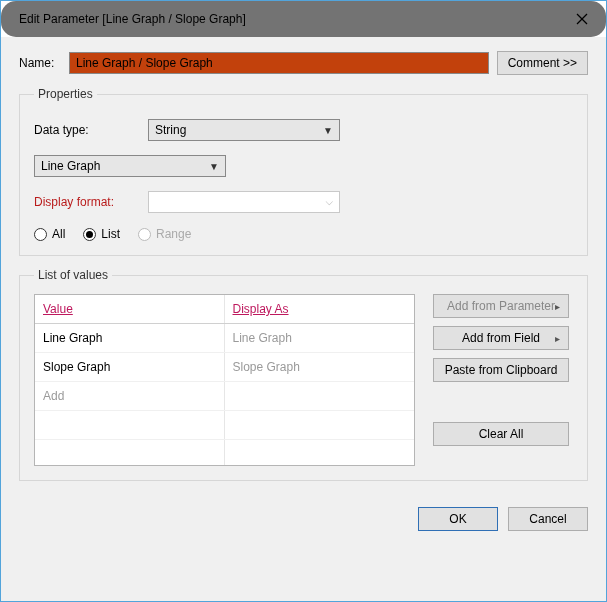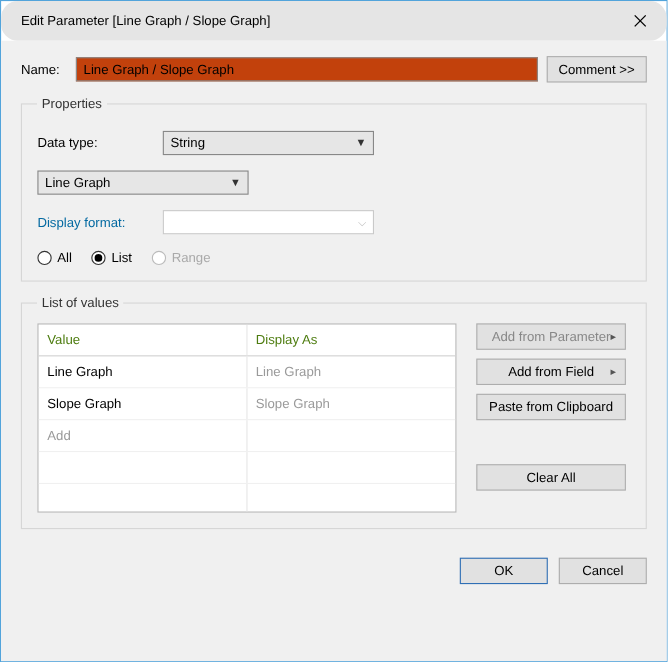--- a/index.html
+++ b/index.html
@@ -4,21 +4,21 @@
 <style>
   * { box-sizing: border-box; font-family: "Segoe UI", Tahoma, sans-serif; font-size: 12px; }
   body { margin: 0; background: #fff; }
   .window {
     width: 607px; height: 602px; background: #fff;
     border: 1px solid #52a4db; box-shadow: 0 2px 10px rgba(0,0,0,0.15);
     position: relative; margin: 0; padding: 0;
   }
   .titlebar {
     height: 36px; display: flex; align-items: center; padding: 0 10px 0 18px;
-    background: #e5e5e5;
+    background: #737373;
     border-radius: 15px;
   }
   .titlebar .title { flex: 1; font-size: 12px; color: #000; }
   .titlebar .close { width: 28px; height: 28px; display:flex; align-items:center; justify-content:center; cursor: default; }
   .titlebar .close svg { width: 12px; height: 12px; }
   .content { padding: 4px 18px 18px 18px; background: #f0f0f0; height: calc(602px - 36px - 2px); }
   .row-name { display:flex; align-items:center; gap:8px; padding: 10px 0 12px 0; }
   .row-name label { width: 42px; }
   .row-name input[type=text] {
     flex:1; height: 22px; border:1px solid #888; background:#c2410c; padding: 0 6px;
@@ -37,39 +37,39 @@
   fieldset.group > legend { padding: 0 4px; color:#333; background:#f0f0f0; }
   .prop-row { display:flex; align-items:center; margin: 6px 0 14px 0; gap: 4px; }
   .prop-row label { width: 110px; }
   .select {
     width: 192px; height: 22px; border:1px solid #888; background:#e6e6e6;
     display:flex; align-items:center; padding:0 6px; justify-content:space-between;
   }
   .select.light { background:#fff; border:1px solid #c9c9c9; }
   .select .caret { font-size:10px; color:#333; }
   .select.light .caret { color:#bbb; }
-  .prop-row.disabled label { color:#0369a1; }
+  .prop-row.disabled label { color:#b91c1c; }
   .radio-row { display:flex; align-items:center; gap:18px; margin-top: 6px; }
   .radio-row .lbl { width:110px; }
   .radio { display:flex; align-items:flex-end; gap:5px; }
   .r-outer { width:13px; height:13px; border-radius:50%; border:1px solid #333; display:flex; align-items:center; justify-content:center; background:#fff; }
   .r-outer.dim { border-color:#bbb; }
   .r-inner { width:7px; height:7px; border-radius:50%; background:#000; }
   .radio span.txt { color:#000; }
   .radio.dim span.txt { color:#aaa; }
   .lov-body { display:flex; gap:18px; align-items:flex-start; }
   .table {
     flex:1; border:1px solid #b5b5b5; background:#fff; height: 172px; overflow:hidden;
   }
   .table .thead, .table .trow { display:flex; }
   .table .thead { border-bottom:1px solid #d0d0d0; }
   .table .th, .table .td {
     padding: 6px 8px; height: 28px; display:flex; align-items:center;
   }
-  .table .th { color:#4d7c0f; }
+  .table .th { color:#be185d;text-decoration:underline; }
   .table .c1 { width: 50%; border-right:1px solid #e6e6e6; }
   .table .c2 { width: 50%; }
   .table .trow { border-bottom:1px solid #f0f0f0; }
   .table .td.muted { color:#9a9a9a; }
   .side-btns { display:flex; flex-direction:column; gap:8px; width:140px; }
   .side-btns .gap { height: 24px; }
   .footer { display:flex; justify-content:flex-end; gap:10px; padding-top: 14px; }
   .btn.primary { border:1px solid #2f6fb5; background:#e1e1e1; width:80px; justify-content:center; }
   .btn.plain { width:80px; justify-content:center; }
 </style>

